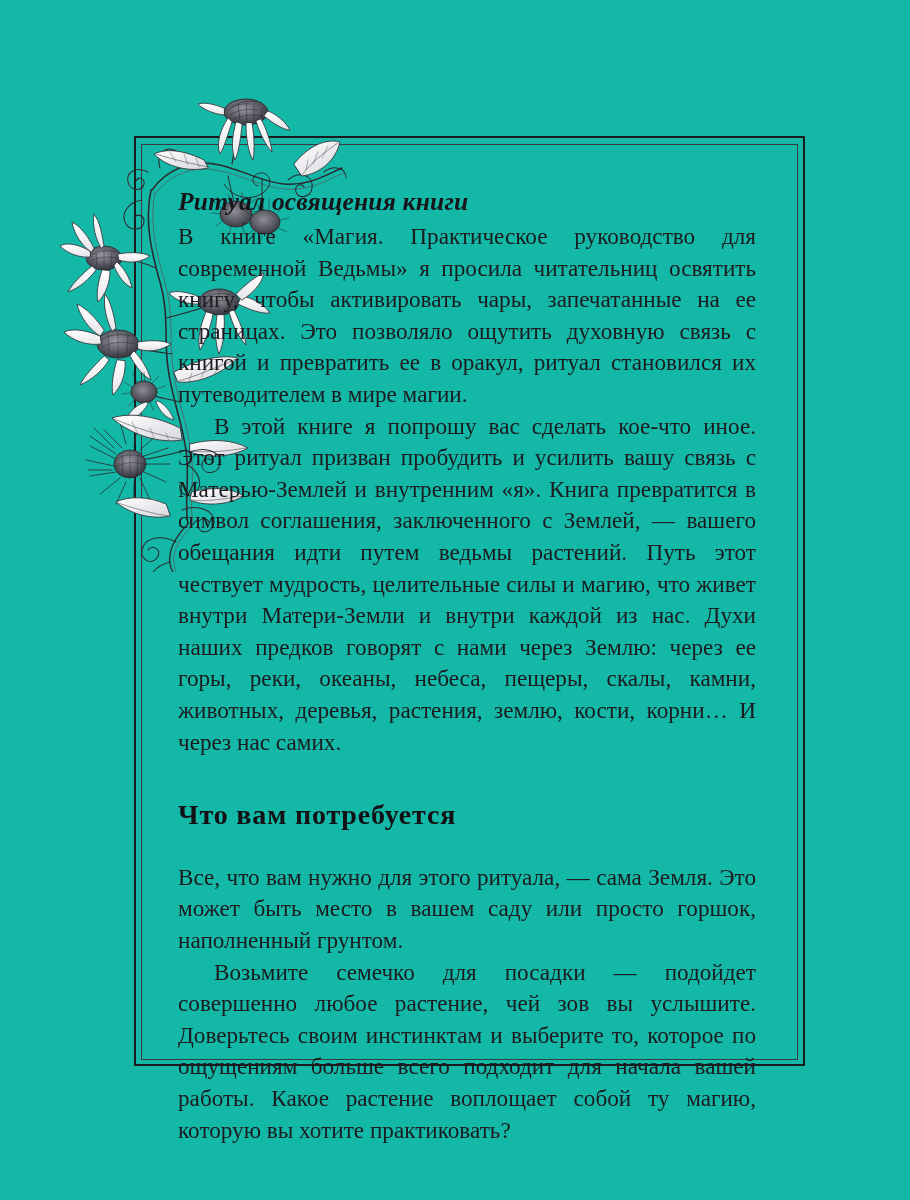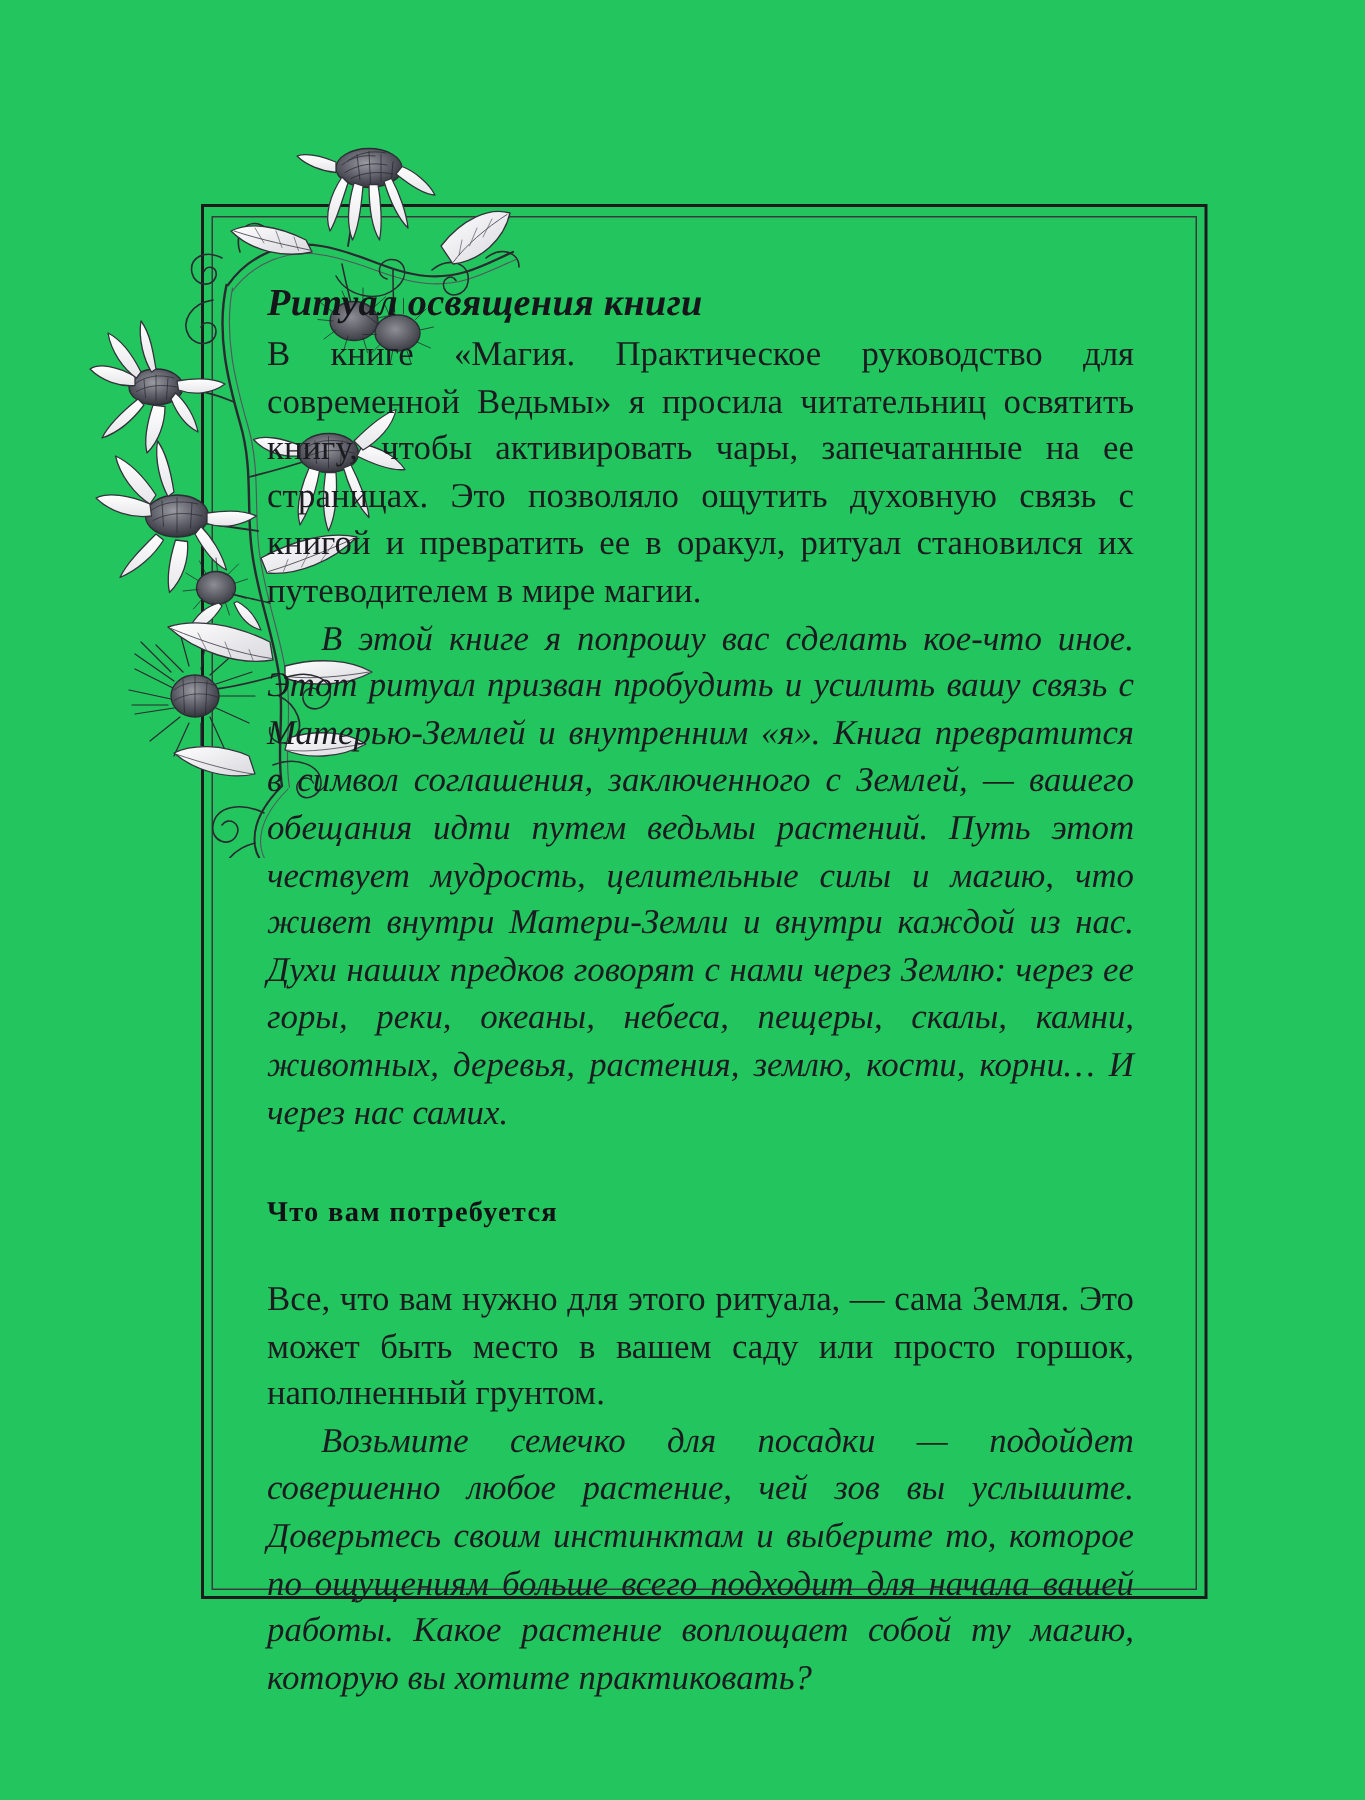--- a/index.html
+++ b/index.html
@@ -14,21 +14,21 @@
     position: relative;
     overflow: hidden;
     font-family: "Liberation Serif", "DejaVu Serif", serif;
     color: #1a1a1a;
     -webkit-font-smoothing: antialiased;
   }
 
   .page {
     position: absolute;
     inset: 0;
-    background: #22c55e;
+    background: #14b8a6;
   }
 
   
   .frame-outer {
     position: absolute;
     left: 134px;
     top: 136px;
     width: 671px;
     height: 930px;
     border: 2.5px solid #1b1b1e;
@@ -75,24 +75,24 @@
 
   p.body {
     font-size: 23.2px;
     line-height: 31.6px;
     margin: 0;
     text-align: justify;
     text-justify: inter-word;
     color: #1b1b20;
     hyphens: manual;
   }
-  p.body.indent { text-indent: 1.55em; font-style: italic; }
+  p.body.indent { text-indent: 1.55em; }
 
   .heading-sub {
-    font-size: 19px;
+    font-size: 28px;
     font-weight: 700;
     font-style: normal;
     letter-spacing: 0.85px;
     line-height: 1.2;
     margin: 40px 0 30px 0;
     color: #121216;
   }
 </style>
 </head>
 <body>

